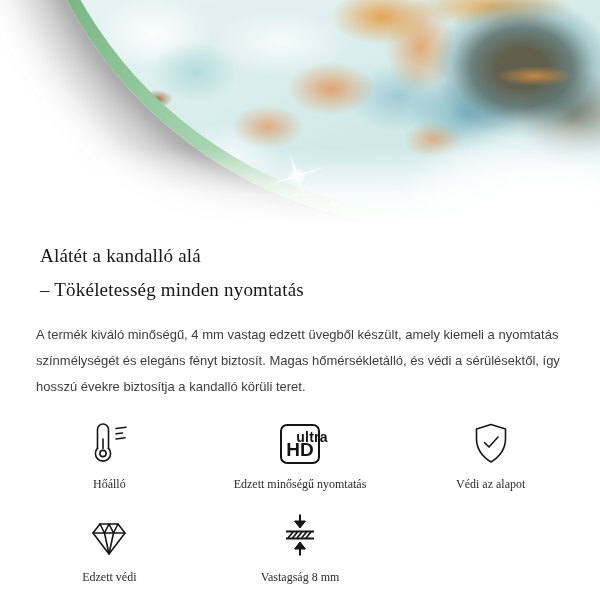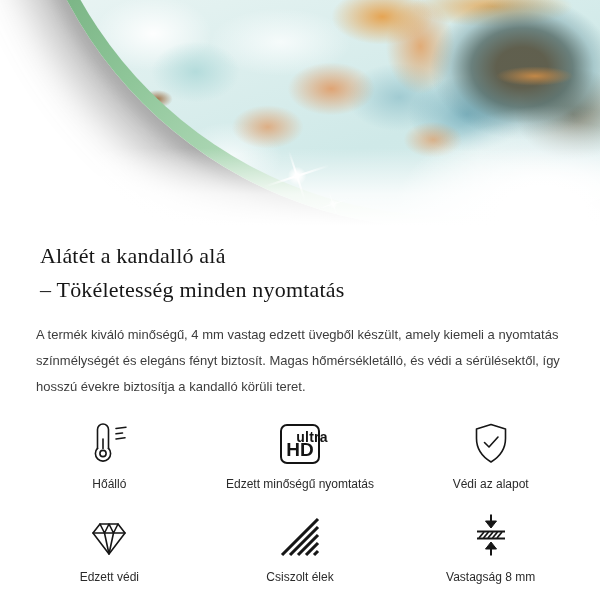--- a/index.html
+++ b/index.html
@@ -61,34 +61,34 @@
   .sparkle .ray-h{left:-34px;top:-1px;width:68px;height:2px;
     background:linear-gradient(90deg,rgba(255,255,255,0),rgba(255,255,255,.98) 42% 58%,rgba(255,255,255,0));}
   .sparkle .ray-v{left:-1px;top:-26px;width:2px;height:52px;
     background:linear-gradient(180deg,rgba(255,255,255,0),rgba(255,255,255,.98) 42% 58%,rgba(255,255,255,0));}
   .sparkle .core{left:-9px;top:-9px;width:18px;height:18px;border-radius:50%;
     background:radial-gradient(circle,rgba(255,255,255,1) 18%,rgba(255,255,255,.55) 45%,rgba(190,225,235,0) 75%);}
   .sparkle.small{left:333px;top:204px;transform:rotate(-18deg) scale(.5);opacity:.75;}
   
   .page-title{
     margin:7px 40px 0;font-family:"Liberation Serif",serif;font-weight:400;
-    font-size:22px;line-height:34px;color:#161616;letter-spacing:.2px;
+    font-size:19px;line-height:34px;color:#161616;letter-spacing:.2px;
   }
   .page-desc{
     margin:15px 28px 0 36px;font-size:13px;line-height:26px;color:#3d3d3d;max-width:532px;
   }
   
   .features{
     margin:22px 14px 0;display:grid;grid-template-columns:repeat(3,1fr);
     row-gap:24px;justify-items:center;text-align:center;
   }
   .feature{display:flex;flex-direction:column;align-items:center;gap:13px;}
   .feature-icon{height:42px;display:flex;align-items:flex-end;justify-content:center;}
   .feature-icon svg{display:block;}
-  .feature-label{font-size:12px;color:#2b2b2b;line-height:14px;}
+  .feature-label{font-size:12px;color:#2b2b2b;line-height:14px;font-family:Liberation Serif, serif;}
   .uhd-box{
     width:36px;height:36px;border:2.2px solid #141414;border-radius:7px;
     display:flex;flex-direction:column;align-items:center;justify-content:center;color:#141414;
   }
   .uhd-top{font-size:14px;font-weight:700;line-height:10px;letter-spacing:.2px;padding-left:24px;}
   .uhd-bottom{font-size:19px;font-weight:700;line-height:15px;}
   .ico{stroke:#161616;fill:none;stroke-width:1.6;stroke-linecap:round;stroke-linejoin:round;}
 </style>
 </head>
 <body>
@@ -165,34 +165,20 @@
           <path d="M10 3 H28 L35 12 L19 33 L3 12 Z"></path>
           <path d="M3 12 H35"></path>
           <path d="M10 3 L14.5 12 L19 3 L23.5 12 L28 3"></path>
           <path d="M14.5 12 L19 33 M23.5 12 L19 33"></path>
         </g>
       </svg>
     </span>
     <span class="feature-label">Edzett védi</span>
   </div>
 
-  <div class="feature">
-    <span class="feature-icon">
-      <svg width="40" height="40" viewBox="0 0 40 40">
-        <g stroke="#161616" stroke-width="3.1" fill="none" stroke-linecap="butt">
-          <path d="M2 38 L38 2"></path>
-          <path d="M10 38 L38 10"></path>
-          <path d="M18 38 L38 18"></path>
-          <path d="M26 38 L38 26"></path>
-          <path d="M34 38 L38 34"></path>
-        </g>
-      </svg>
-    </span>
-    <span class="feature-label">Csiszolt élek</span>
-  </div>
 
   <div class="feature">
     <span class="feature-icon">
       <svg width="36" height="44" viewBox="0 0 36 44">
         <g stroke="#161616" stroke-width="2" fill="#161616">
           <line x1="18" y1="1.5" x2="18" y2="8"></line>
           <polygon points="12.5,8 23.5,8 18,15" stroke-width="1"></polygon>
           <line x1="18" y1="42.5" x2="18" y2="36"></line>
           <polygon points="12.5,36 23.5,36 18,29" stroke-width="1"></polygon>
           <line x1="4" y1="18.5" x2="32" y2="18.5"></line>

